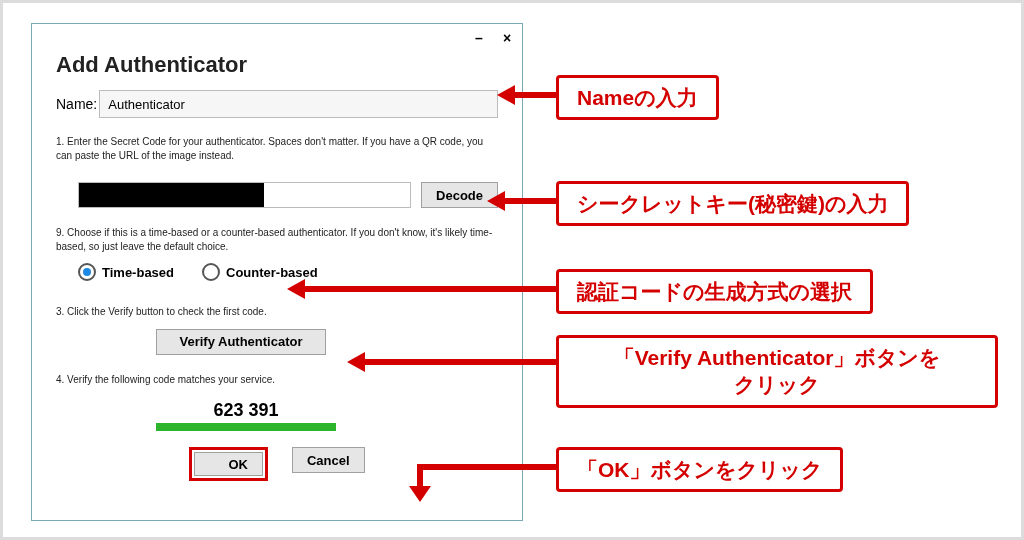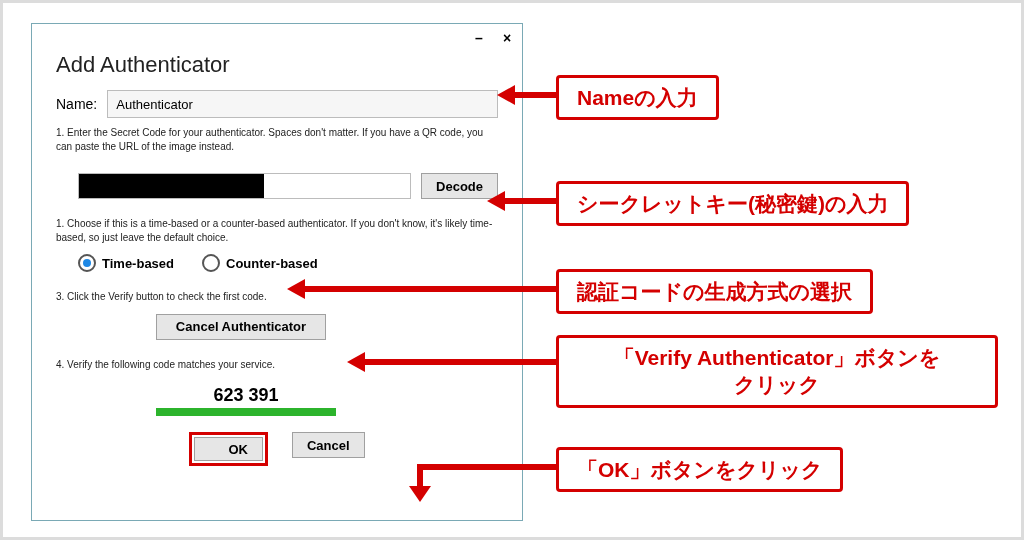--- a/index.html
+++ b/index.html
@@ -53,30 +53,30 @@
     cursor: pointer;
     user-select: none;
   }
 
   .dlg-body {
     padding: 0 24px 16px 24px;
   }
 
   .dlg-title {
     font-size: 22px;
-    font-weight: 400;
+    font-weight: 700;
     color: #222;
     margin: 0 0 12px 0;
   }
 
   .row-name {
     display: flex;
     align-items: center;
-    gap: 10px;
-    margin-bottom: 8px;
+    gap: 2px;
+    margin-bottom: 17px;
   }
   .row-name label {
     font-size: 14px;
     white-space: nowrap;
   }
   .row-name input {
     flex: 1;
     height: 22px;
     border: 1px solid #bcbcbc;
     background: #f6f6f6;
@@ -124,21 +124,21 @@
     padding: 0 14px;
   }
   .btn-wide {
     min-width: 170px;
   }
 
   .radio-row {
     display: flex;
     align-items: center;
     gap: 28px;
-    margin: 4px 0 18px 22px;
+    margin: 4px 0 24px 22px;
     font-size: 13px;
     font-weight: 600;
   }
   .radio {
     display: inline-flex;
     align-items: center;
     gap: 6px;
     cursor: pointer;
   }
   .radio .dot {
@@ -254,37 +254,37 @@
 
       <p class="instruction">1. Enter the Secret Code for your authenticator. Spaces don't matter. If you have a QR code, you can paste the URL of the image instead.</p>
 
       <div class="secret-row">
         <div class="secret-input">
           <div class="secret-mask"></div>
         </div>
         <button class="btn">Decode</button>
       </div>
 
-      <p class="instruction">1. Choose if this is a time-based or a counter-based authenticator. If you don't know, it's likely time-based, so just leave the default choice.</p>
+      <p class="instruction">9. Choose if this is a time-based or a counter-based authenticator. If you don't know, it's likely time-based, so just leave the default choice.</p>
 
       <div class="radio-row">
         <span class="radio selected">
           <span class="dot"></span>
           <span>Time-based</span>
         </span>
         <span class="radio">
           <span class="dot"></span>
           <span>Counter-based</span>
         </span>
       </div>
 
       <p class="instruction">3. Click the Verify button to check the first code.</p>
 
       <div class="verify-row">
-        <button class="btn btn-wide">Cancel Authenticator</button>
+        <button class="btn btn-wide">Verify Authenticator</button>
       </div>
 
       <p class="instruction">4. Verify the following code matches your service.</p>
 
       <div class="code-box">
         <div class="code-value">623 391</div>
         <div class="code-bar fill"></div>
       </div>
 
       <div class="dlg-buttons">

